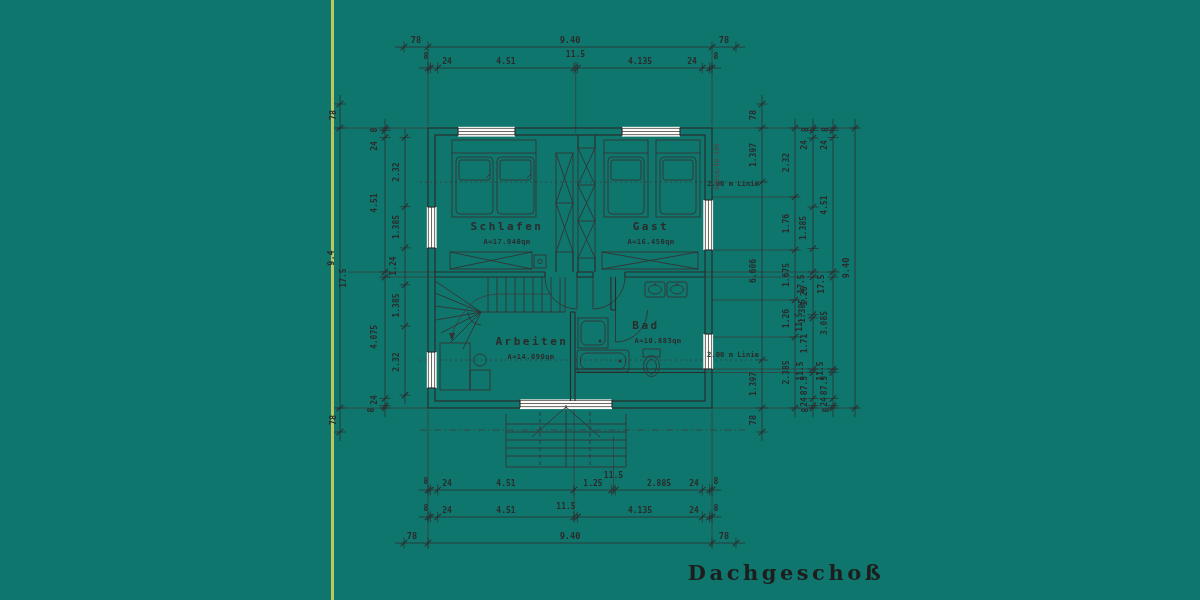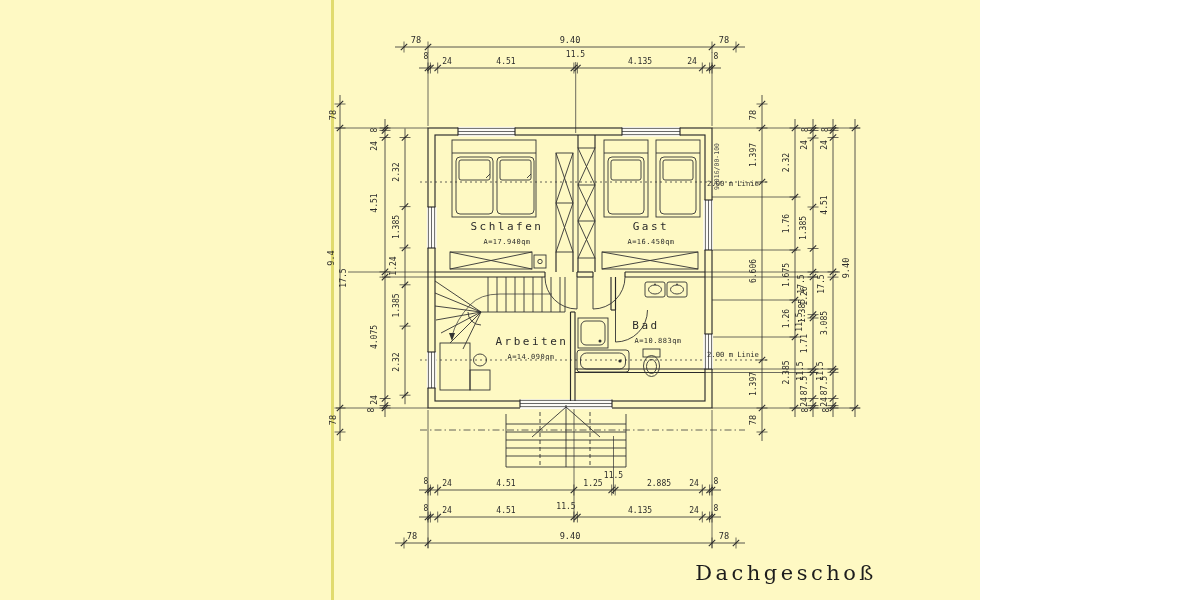--- a/index.html
+++ b/index.html
@@ -1,17 +1,17 @@
 <!DOCTYPE html>
 <html><head>
 <meta charset="utf-8">
 <style>
   html,body{margin:0;padding:0;background:#ffffff;}
-  .page{position:relative;width:980px;height:600px;background:#fef9c3;overflow:hidden;
-        font-family:"DejaVu Sans Mono","Liberation Mono",monospace;}
+  .page{position:relative;width:1200px;height:600px;background:#0f766e;overflow:hidden;
+        font-family:"DejaVu Sans Mono","Liberation Mono",monospace;font-weight:bold;}
   .scan-strip{position:absolute;left:331px;top:0;width:3px;height:600px;background:#dcd65f;opacity:.85;}
   svg{position:absolute;left:0;top:0;filter:blur(.2px);}
   svg text{font-family:"DejaVu Sans Mono","Liberation Mono",monospace;fill:#2b2b2b;}
   .dim{font-size:8px;text-anchor:middle;}
   .dimBig{font-size:8.6px;text-anchor:middle;}
   .room{font-size:11px;letter-spacing:2.5px;text-anchor:middle;}
   .area{font-size:7px;letter-spacing:.5px;text-anchor:middle;}
   .linie{font-size:7.2px;}
   .plannum{font-size:6.5px;fill:#4a4a4a;}
   .title{font-family:"DejaVu Serif","Liberation Serif",serif;font-size:21px;letter-spacing:3.5px;

